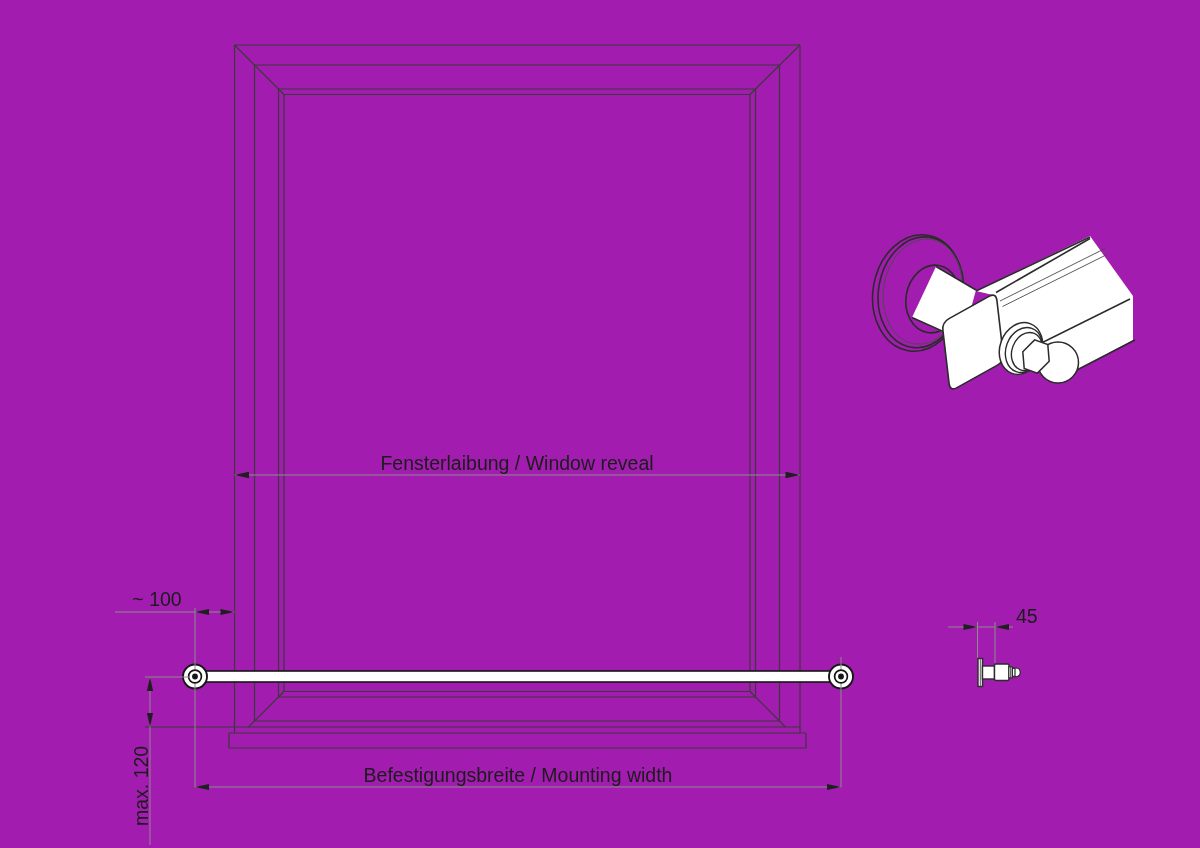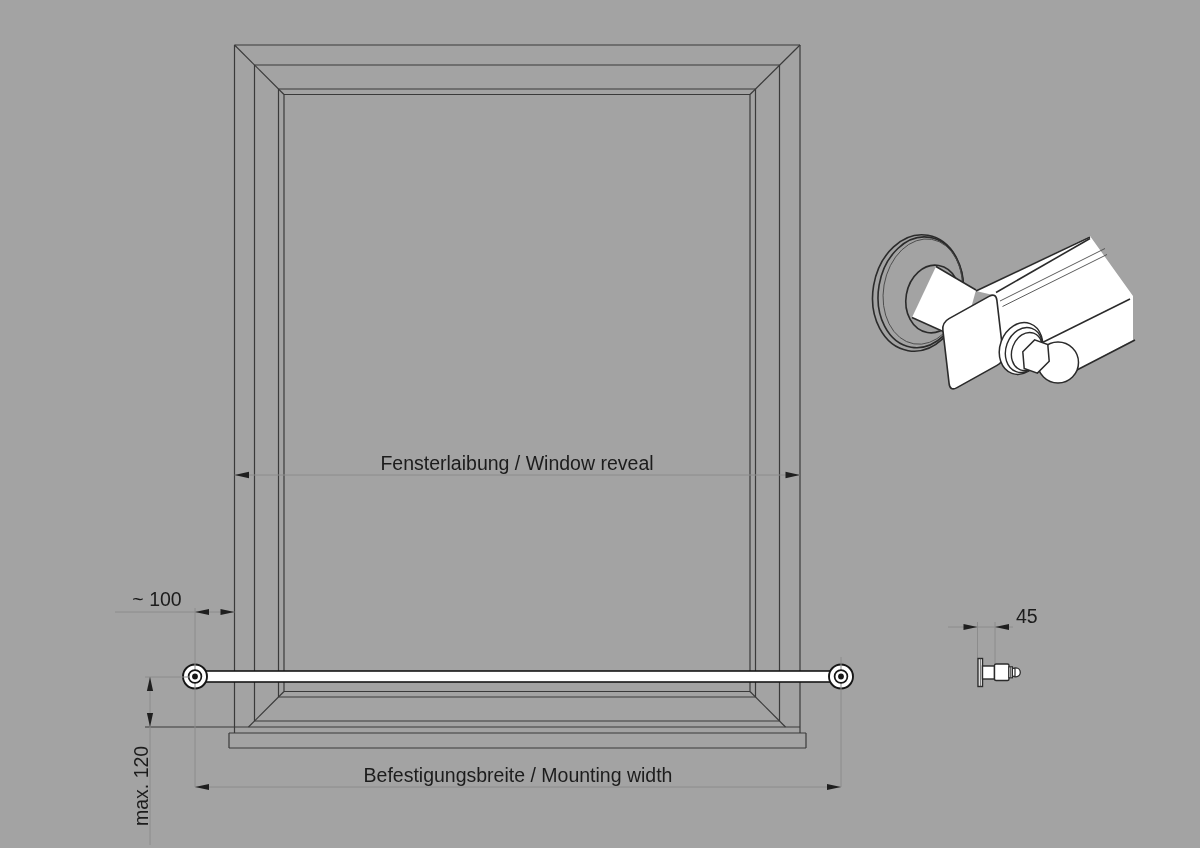--- a/index.html
+++ b/index.html
@@ -1,16 +1,16 @@
 <!DOCTYPE html>
 <html><head>
 <meta charset="utf-8">
 <style>
   html,body{margin:0;padding:0;background:#ffffff;}
-  .canvas{position:relative;width:1200px;height:848px;background:#a3a3a3;overflow:hidden;}
+  .canvas{position:relative;width:1200px;height:848px;background:#a21caf;overflow:hidden;}
   svg{display:block;}
   text{font-family:"Liberation Sans","DejaVu Sans",sans-serif;fill:#1c1c1c;}
   .dim-label{font-size:19.5px;}
   .ln{stroke:#3a3a3a;stroke-width:1.2;fill:none;}
   .ln-mid{stroke:#2b2b2b;stroke-width:1.6;fill:none;}
   .ln-thin{stroke:#4a4a4a;stroke-width:0.9;fill:none;}
   .ln-dim{stroke:#8c8c8c;stroke-width:1;fill:none;}
   .arrow{fill:#1f1f1f;stroke:none;}
   .wfill{fill:#ffffff;}
   .nofill{fill:none;}

